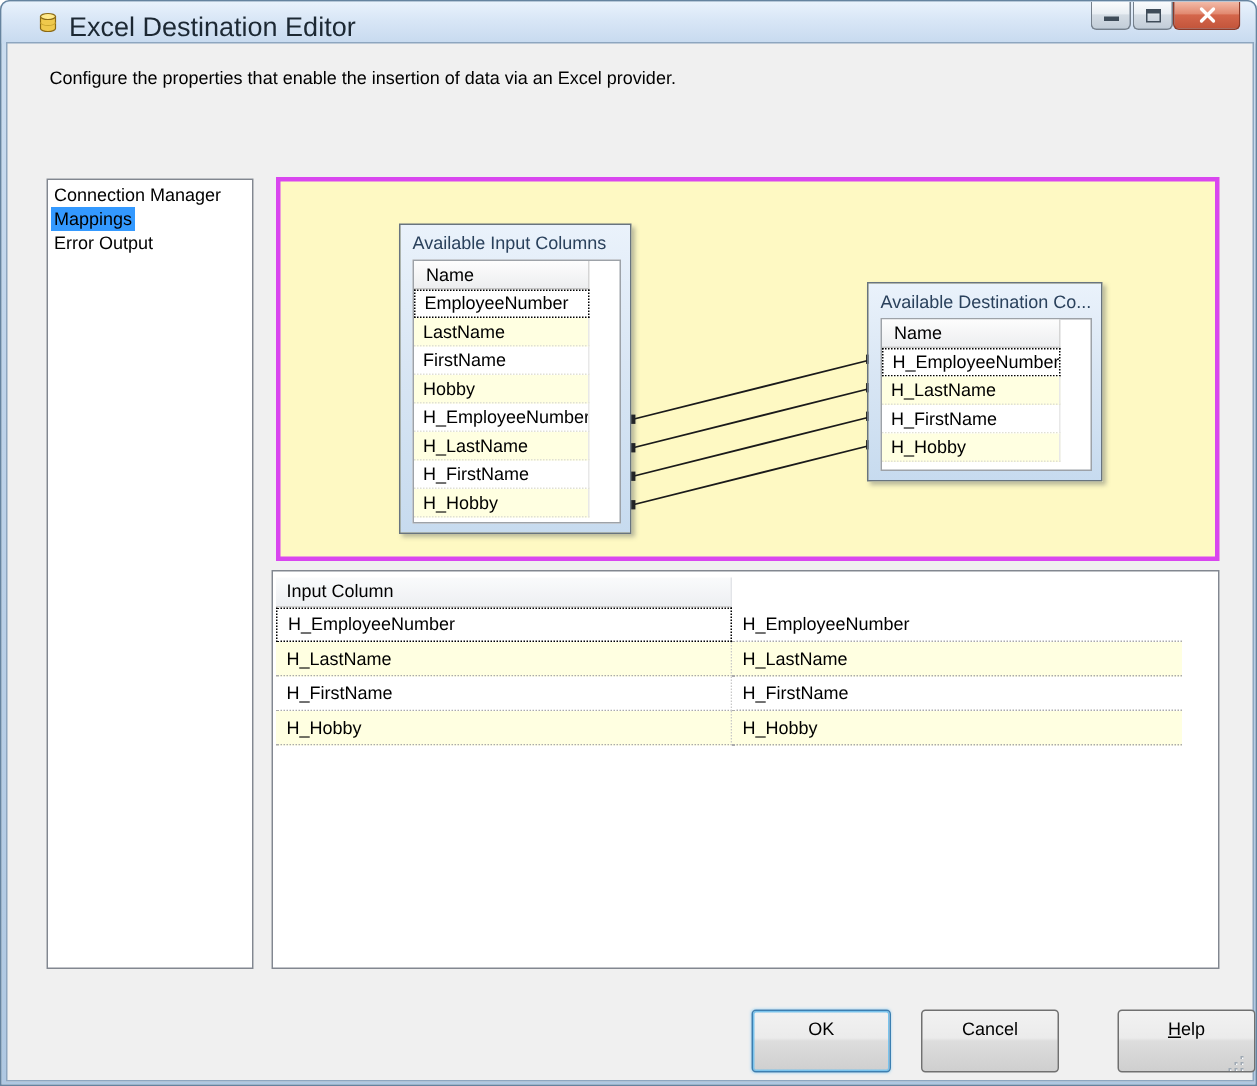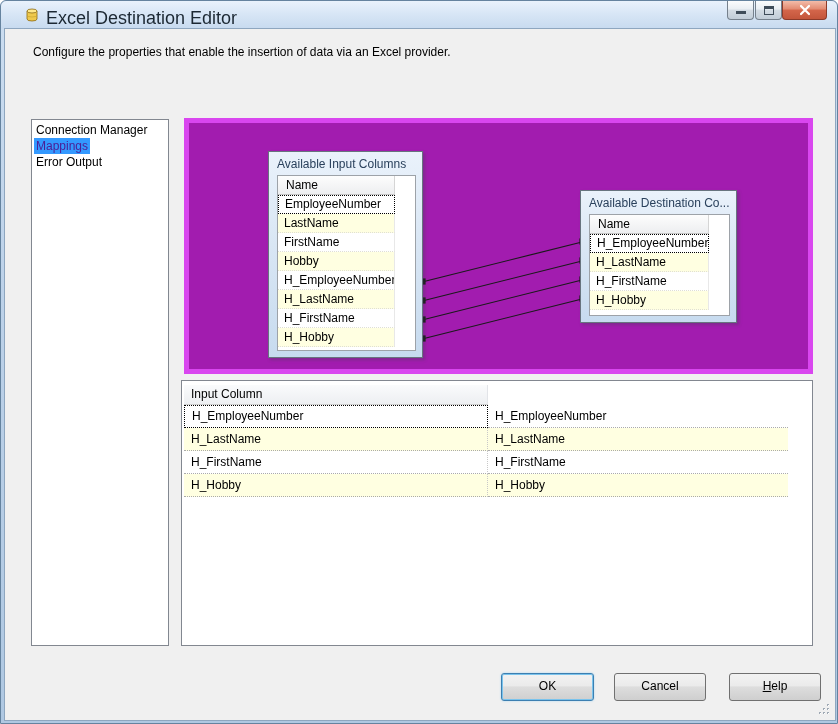--- a/index.html
+++ b/index.html
@@ -31,25 +31,25 @@
   .client { position:absolute; left:3px; top:27px; width:832px; height:693px;
     background:#F0F0F0; border:1px solid #8EA6BF; }
 
   .description { position:absolute; left:28px; top:16px; font-size:12px; color:#000; white-space:nowrap; }
 
   
   .sidebar { position:absolute; left:26px; top:90px; width:138px; height:527px;
     background:#fff; border:1px solid #828790; padding:2px 0 0 2px; }
   .side-item { height:16px; line-height:16px; font-size:12px; color:#000; white-space:nowrap; }
   .side-item .lbl { display:inline-block; padding:0 2px; }
-  .side-item.selected .lbl { background:#3399FF; color:#4c1d95; }
+  .side-item.selected .lbl { background:#3399FF; color:#000000; }
 
   
   .diagram { position:absolute; left:179px; top:89px; width:629px; height:256px;
-    background:#a21caf; border:5px solid #d946ef; }
+    background:#fef9c3; border:3px solid #d946ef; }
   .wires { position:absolute; left:0; top:0; width:627px; height:254px; }
 
   .map-box { position:absolute; border:1px solid #68747F;
     background:linear-gradient(180deg,#EAF2FB 0%,#D9E6F4 45%,#C7DBEF 100%);
     box-shadow:2px 2px 3px rgba(60,70,80,0.35); }
   .map-box .box-title { position:absolute; left:8px; top:5px; font-size:12px; color:#2A415C; white-space:nowrap; }
   .map-grid { position:absolute; left:8px; top:23px; background:#fff; border:1px solid #9DA2A8; }
   .map-hdr { height:19px; line-height:18px; font-size:12px; color:#000; padding-left:8px;
     background:linear-gradient(180deg,#FDFDFD 0%,#EDEEF0 100%);
     border-bottom:1px solid #C5C5C5; border-right:1px solid #D5D5D5; }
@@ -75,26 +75,26 @@
   .grid-hdr.c1 { width:304px; } .grid-hdr.c2 { width:300px; border-right:none; }
   .grid-row { display:flex; height:23px; }
   .grid-cell { font-size:12px; color:#000; line-height:22px; padding-left:7px;
     border-bottom:1px dotted #ABABAB; white-space:nowrap; overflow:hidden; }
   .grid-cell.c1 { width:304px; border-right:1px dotted #C8C8C8; }
   .grid-cell.c2 { width:300px; }
   .grid-row.alt .grid-cell { background:#FFFFE1; }
   .grid-cell.focused { border:1px dotted #000; line-height:20px; }
 
   
-  .btn { position:absolute; top:644px; height:28px; font-size:12px; color:#000; text-align:center;
+  .btn { position:absolute; top:644px; height:42px; font-size:12px; color:#000; text-align:center;
     line-height:24px; border:1px solid #707070; border-radius:3px;
     background:linear-gradient(180deg,#F2F2F2 0%,#EBEBEB 45%,#DDDDDD 50%,#CFCFCF 100%); cursor:default; }
   .btn-ok { left:496px; width:93px; border-color:#3C7FB1; box-shadow:inset 0 0 0 1px #7AC3EC, 0 0 2px #9FD4F2; }
   .btn-cancel { left:609px; width:92px; }
-  .btn-help { left:724px; width:92px; }
+  .btn-help { left:740px; width:92px; }
   .btn-help .accel { text-decoration:underline; }
 
   .grip { position:absolute; right:4px; bottom:4px; width:13px; height:13px; }
 </style>
 </head>
 <body>
 
 <div class="dialog">
 
   <div class="titlebar">

